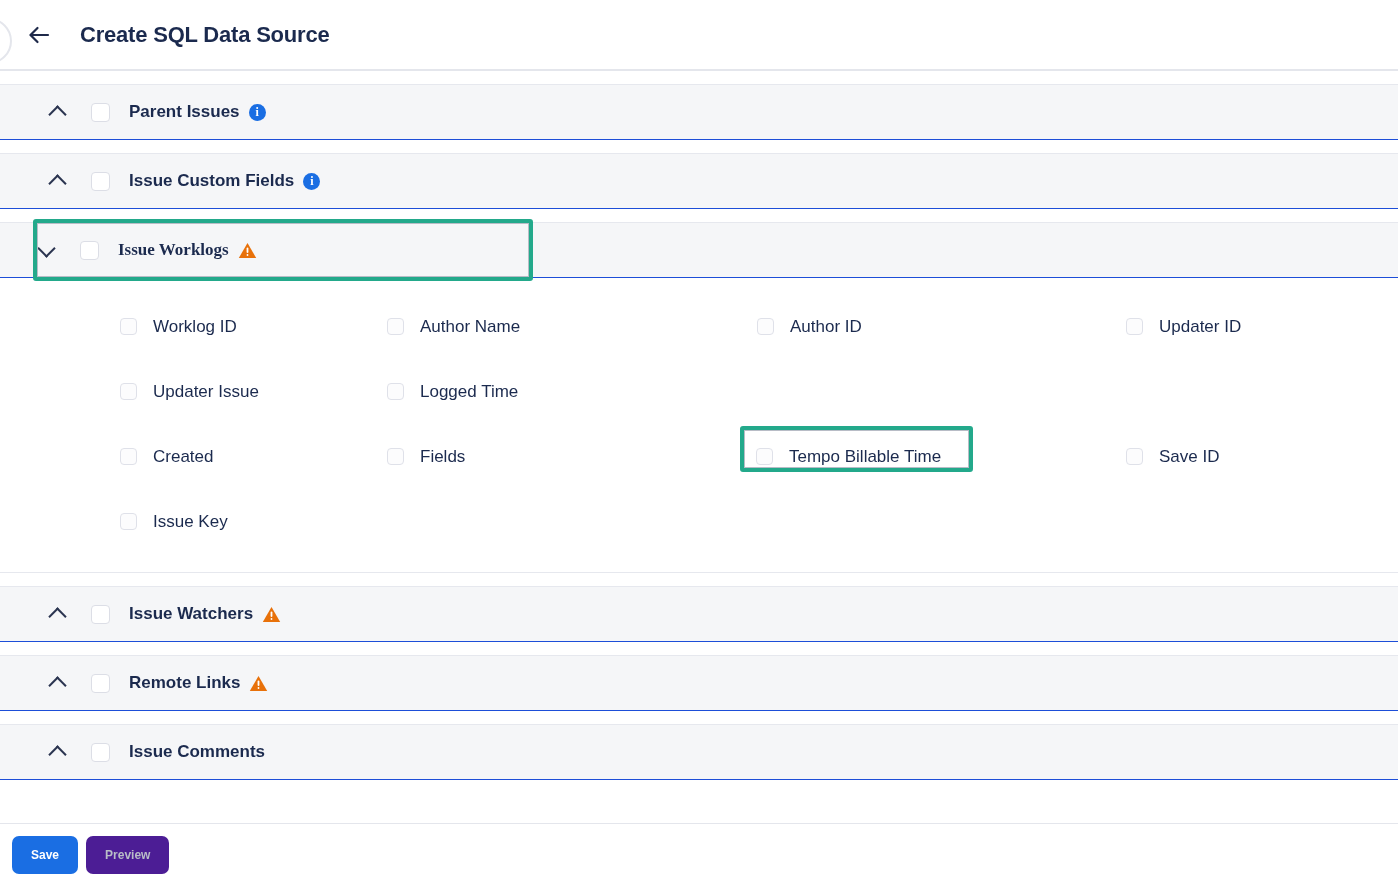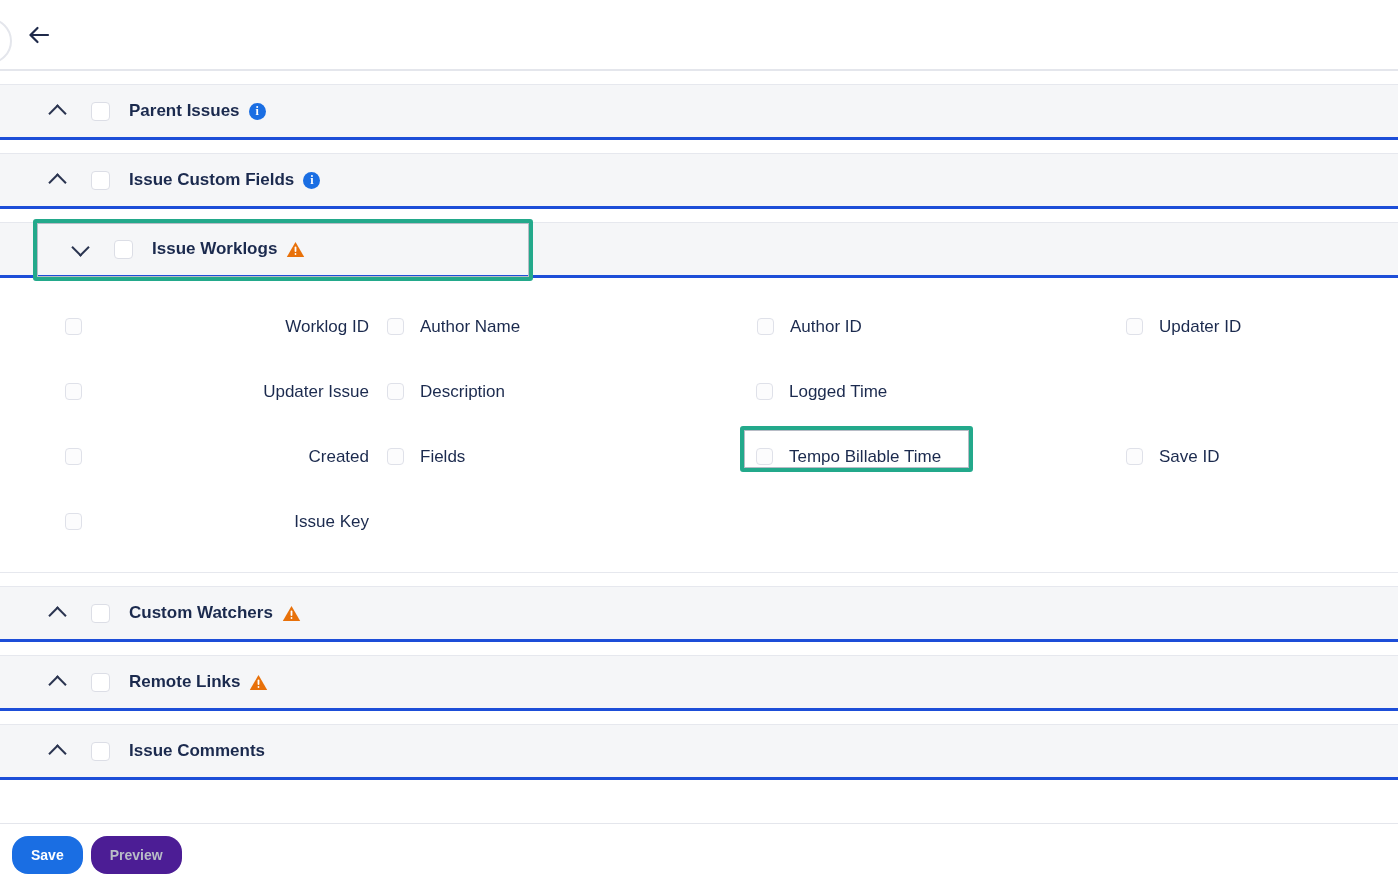--- a/index.html
+++ b/index.html
@@ -55,21 +55,21 @@
     background: #ffffff;
     overflow: hidden;
   }
 
   
   .section-row {
     position: relative;
     height: 56px;
     background: #f5f6f8;
     border-top: 1px solid #e6e8ee;
-    border-bottom: 3px solid #1d4ed8;
+    border-bottom: 1px solid #1d4ed8;
     display: flex;
     align-items: center;
     padding-left: 40px;
     cursor: pointer;
   }
   .section-gap { height: 13px; background: #ffffff; }
 
   .chevron {
     width: 34px; height: 34px;
     display: flex; align-items: center; justify-content: center;
@@ -151,21 +151,21 @@
   .field-row {
     display: flex;
     height: 65px;
     align-items: center;
   }
   .field-cell {
     display: flex;
     align-items: center;
     flex: none;
   }
-  .field-cell.c1 { width: 369px; padding-left: 65px; justify-content: space-between; }
+  .field-cell.c1 { width: 369px; padding-left: 120px; }
   .field-cell.c2 { width: 369px; padding-left: 18px; }
   .field-cell.c3 { width: 370px; padding-left: 18px; }
   .field-cell.c4 { width: 290px; padding-left: 18px; }
   .field-label {
     margin-left: 16px;
     font-size: 17px;
     color: #1b2a4e;
     white-space: nowrap;
   }
   .field-cell.boxed {
@@ -190,41 +190,42 @@
     background: #ffffff;
     border-top: 1px solid #e4e6ec;
     display: flex;
     align-items: center;
     padding-left: 12px;
     gap: 8px;
   }
   .btn {
     height: 38px;
     padding: 0 19px;
-    border-radius: 16px;
+    border-radius: 7px;
     border: none;
-    font-size: 14px;
+    font-size: 12px;
     font-family: "Liberation Sans", sans-serif;
     display: flex; align-items: center; justify-content: center;
     cursor: pointer;
   }
   .btn.primary { background: #1a6ee3; color: #ffffff; font-weight: bold; }
   .btn.disabled { background: #4c1d95; color: #b9bdc7; cursor: default; font-weight: bold; }
 </style>
 </head>
 <body>
 
 <div class="header">
   <div class="corner-circle"></div>
   <div class="back-arrow">
     <svg width="22" height="18" viewBox="0 0 22 18" aria-hidden="true">
       <path d="M9.5 2 L2.5 9 L9.5 16" fill="none" stroke="#1f2a4a" stroke-width="2.2" stroke-linecap="round" stroke-linejoin="round"></path>
       <path d="M2.8 9 H20" fill="none" stroke="#1f2a4a" stroke-width="2.2" stroke-linecap="round"></path>
     </svg>
   </div>
+  <div class="page-title">Create SQL Data Source</div>
 </div>
 
 <div class="content">
 
   <div class="section-gap"></div>
 
   <div class="section-row">
     <div class="chevron">
         <div class="chev-glyph"></div>
       </div>
@@ -240,21 +241,21 @@
         <div class="chev-glyph"></div>
       </div>
     <span class="cb"></span>
     <span class="section-label">Issue Custom Fields</span>
     <span class="info-icon">i</span>
   </div>
 
   <div class="section-gap"></div>
 
   <div style="position:relative;">
-    <div class="section-row" style="padding-left:63px;">
+    <div class="section-row" style="padding-left:29px;font-family:Liberation Serif, serif;">
       <div class="chevron">
           <div class="chev-glyph down"></div>
         </div>
       <span class="cb"></span>
       <span class="section-label">Issue Worklogs</span>
       <span class="warn-icon">
         <svg width="19" height="17" viewBox="0 0 19 17" aria-hidden="true">
           <path d="M9.5 1 L18.2 16 L0.8 16 Z" fill="#e8710a"></path>
           <rect x="8.6" y="5.6" width="1.8" height="5.4" rx="0.9" fill="#ffffff"></rect>
           <rect x="8.6" y="12.1" width="1.8" height="1.9" rx="0.9" fill="#ffffff"></rect>
@@ -283,24 +284,20 @@
         <span class="cb field"></span>
         <span class="field-label">Updater ID</span>
       </div>
     </div>
 
     <div class="field-row">
       <div class="field-cell c1">
         <span class="cb field"></span>
         <span class="field-label">Updater Issue</span>
       </div>
-      <div class="field-cell c2">
-        <span class="cb field"></span>
-        <span class="field-label">Description</span>
-      </div>
       <div class="field-cell c4">
         <span class="cb field"></span>
         <span class="field-label">Logged Time</span>
       </div>
     </div>
 
     <div class="field-row">
       <div class="field-cell c1">
         <span class="cb field"></span>
         <span class="field-label">Created</span>
@@ -329,21 +326,21 @@
 
   </div>
 
   <div class="section-gap"></div>
 
   <div class="section-row">
     <div class="chevron">
         <div class="chev-glyph"></div>
       </div>
     <span class="cb"></span>
-    <span class="section-label">Custom Watchers</span>
+    <span class="section-label">Issue Watchers</span>
     <span class="warn-icon">
       <svg width="19" height="17" viewBox="0 0 19 17" aria-hidden="true">
         <path d="M9.5 1 L18.2 16 L0.8 16 Z" fill="#e8710a"></path>
         <rect x="8.6" y="5.6" width="1.8" height="5.4" rx="0.9" fill="#ffffff"></rect>
         <rect x="8.6" y="12.1" width="1.8" height="1.9" rx="0.9" fill="#ffffff"></rect>
       </svg>
     </span>
   </div>
 
   <div class="section-gap"></div>

